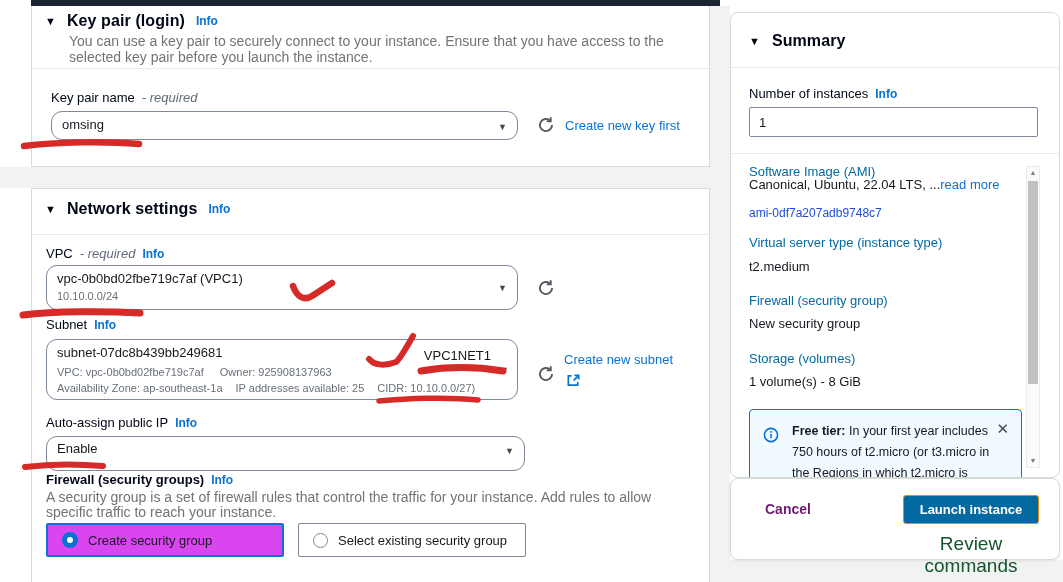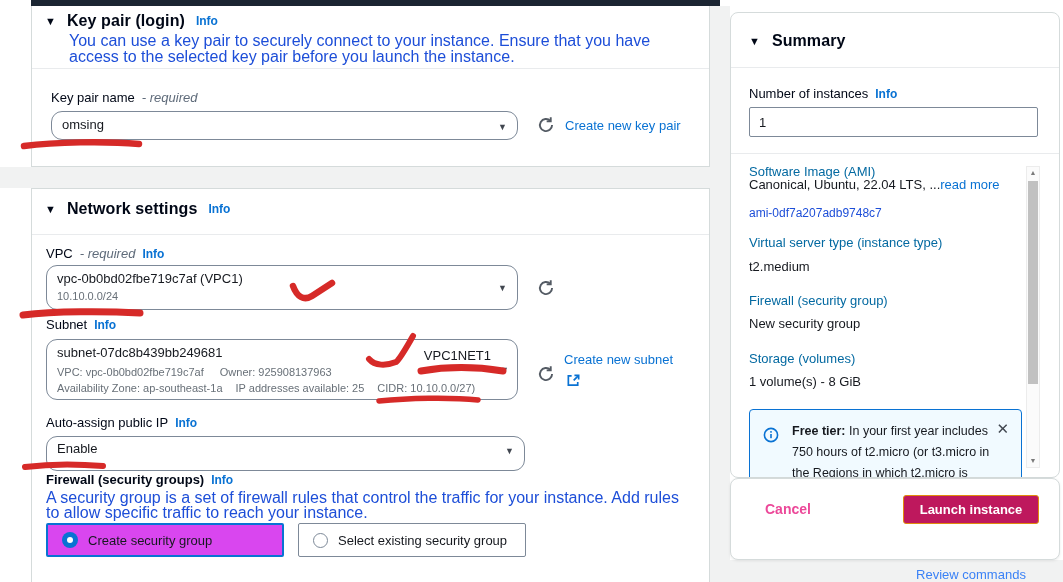--- a/index.html
+++ b/index.html
@@ -12,21 +12,21 @@
 
   .card { position:absolute; background:#fff; border:1px solid #d5dbdb; }
   .card-left { border-top:none; border-bottom:none; }
   #keypair-card { left:31px; top:6px; width:679px; height:161px; border-bottom:1px solid #d5dbdb; }
   #network-card { left:31px; top:188px; width:679px; height:394px; border-top:1px solid #d5dbdb; }
 
   .sec-head { position:absolute; display:flex; align-items:center; gap:11px; }
   .sec-caret { font-size:11px; color:#000716; }
   .sec-title { font-size:16px; font-weight:700; color:#000716; letter-spacing:.1px; }
   .info-link { font-size:12px; font-weight:600; color:#0972d3; cursor:pointer; }
-  .desc { position:absolute; font-size:16px; color:#1d4ed8; line-height:16px; }
+  .desc { position:absolute; font-size:14px; color:#737373; line-height:16px; }
   .divider { position:absolute; left:0; width:100%; height:1px; background:#e9ebed; }
   .req { font-style:italic; color:#5f6b7a; }
   .lbl-row { position:absolute; display:flex; gap:7px; align-items:baseline; font-size:13px; color:#000716; }
 
   .select { position:absolute; background:#fff; border:1px solid #7d8998; border-radius:11px; cursor:pointer; }
   .select .val { position:absolute; left:10px; top:5px; font-size:13px; color:#16191f; }
   .select .caret { position:absolute; right:10px; font-size:9px; color:#414750; }
   .sub { font-size:11px; color:#687078; }
   .meta-row { position:absolute; display:flex; gap:16px; font-size:11px; color:#687078; white-space:nowrap; }
 
@@ -57,26 +57,26 @@
   .close-x { position:absolute; right:12px; top:10px; font-size:15px; color:#414750; cursor:pointer; }
 
   .scrollbar { position:absolute; left:295px; top:153px; width:14px; height:302px;
                background:#fbfbfb; border:1px solid #ececec; }
   .scroll-arrow { position:absolute; left:0; width:12px; height:12px; text-align:center;
                   font-size:7px; color:#7a7a7a; line-height:12px; cursor:pointer; }
   .scroll-thumb { position:absolute; left:1px; top:14px; width:10px; height:203px; background:#c1c1c1; cursor:grab; }
 
   #footer-card { left:730px; top:478px; width:330px; height:82px; border-radius:8px;
                  box-shadow:0 1px 3px rgba(0,0,0,.08); }
-  .cancel { position:absolute; left:34px; top:22px; font-size:14px; font-weight:700; color:#ec4899; cursor:pointer; }
-  .launch-btn { position:absolute; left:172px; top:16px; width:136px; height:29px; background:#be185d;
+  .cancel { position:absolute; left:34px; top:22px; font-size:14px; font-weight:700; color:#701a75; cursor:pointer; }
+  .launch-btn { position:absolute; left:172px; top:16px; width:136px; height:29px; background:#0369a1;
                 border:1px solid #e08c0c; border-radius:3px; color:#fff; font-weight:700; font-size:13px;
                 display:flex; align-items:center; justify-content:center; cursor:pointer; }
   .review { position:absolute; left:172px; top:54px; width:136px; text-align:center;
-            font-size:13px; color:#3b82f6; cursor:pointer;margin-top:34px; }
+            font-size:19px; color:#14532d; cursor:pointer; }
 
   .annot-svg { position:absolute; left:0; top:0; pointer-events:none; z-index:50; }
   .annot { fill:none; stroke:#d62a28; stroke-linecap:round; stroke-linejoin:round; }
 </style>
 </head>
 <body>
 
 <div class="page">
 
   <div class="dark-bar"></div>
@@ -100,21 +100,21 @@
     <div class="select" style="left:19px;top:105px;width:467px;height:29px;">
       <span class="val">omsing</span>
       <span class="caret" style="top:10px;">▼</span>
     </div>
     <span class="icon-btn" style="left:505px;top:110px;">
       <svg viewBox="0 0 16 16" width="18" height="18">
           <path d="M13.4 8a5.4 5.4 0 1 1-1.5-3.7" fill="none" stroke="#545b64" stroke-width="1.7"></path>
           <path d="M12.2 1.2v3.6H8.6" fill="none" stroke="#545b64" stroke-width="1.7"></path>
         </svg>
     </span>
-    <span class="blue-link" style="left:533px;top:112px;">Create new key pair</span>
+    <span class="blue-link" style="left:533px;top:112px;">Create new key first</span>
   </section>
 
   <section class="card card-left" id="network-card">
     <div class="sec-head" style="left:13px;top:11px;">
       <span class="sec-caret">▼</span>
       <span class="sec-title">Network settings</span>
       <span class="info-link">Info</span>
     </div>
     <div class="divider" style="top:45px;"></div>
 

